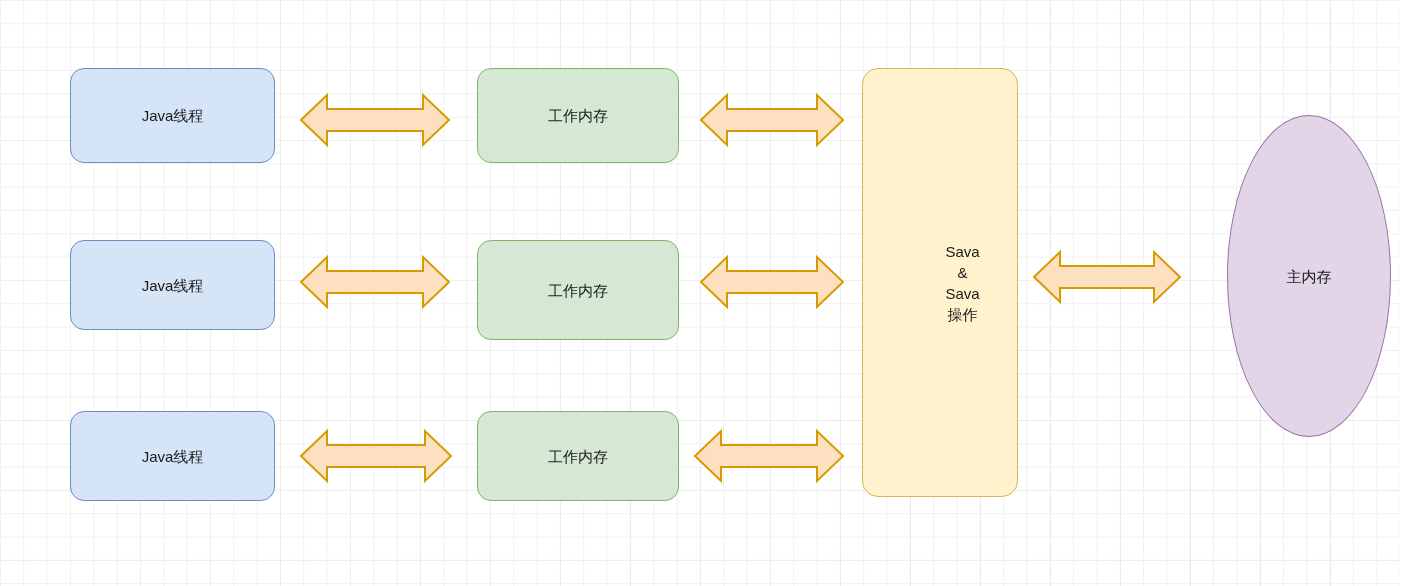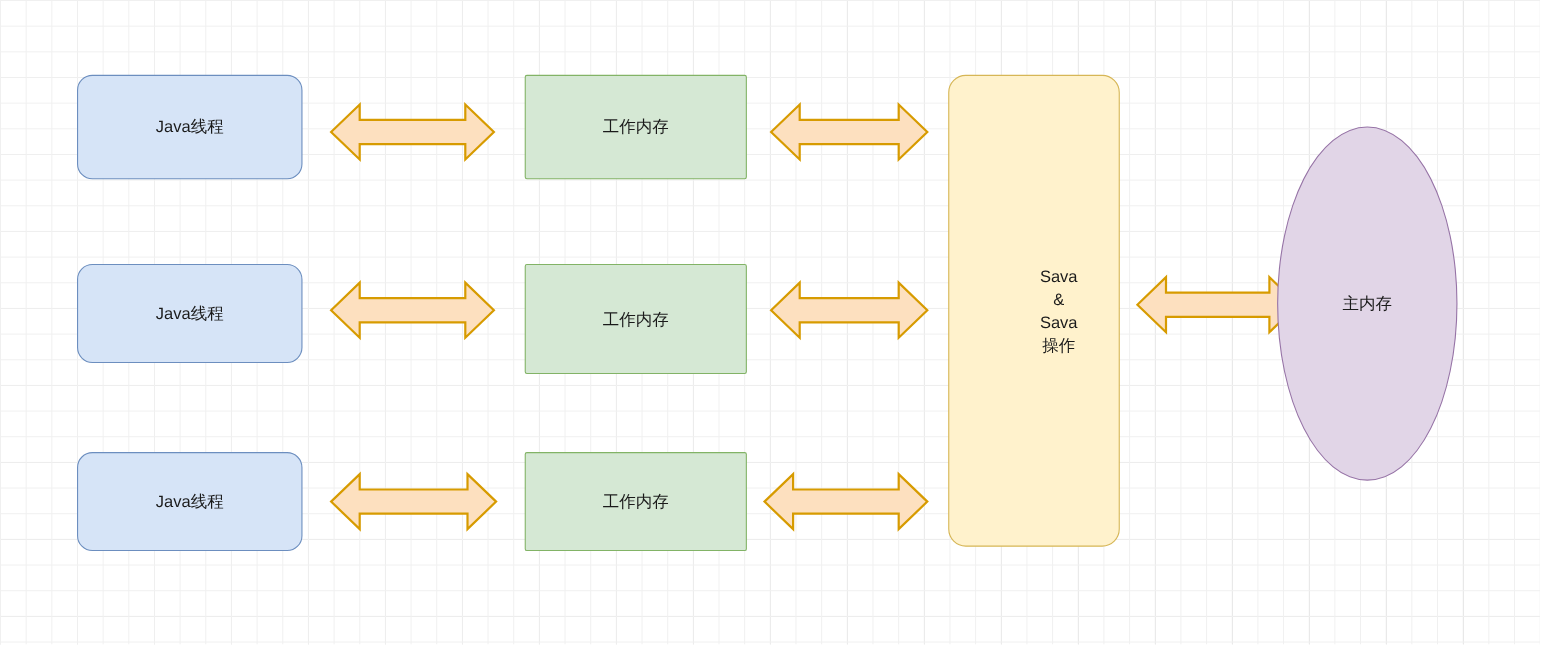--- a/index.html
+++ b/index.html
@@ -43,21 +43,21 @@
 
   .thread-box {
     background: #d6e4f7;
     border: 1.4px solid #6c8ebf;
     border-radius: 14px;
   }
 
   .memory-box {
     background: #d5e8d4;
     border: 1.4px solid #82b366;
-    border-radius: 2px;
+    border-radius: 14px;
   }
 
   .ops-box {
     background: #fff2cc;
     border: 1.4px solid #d6b656;
     border-radius: 16px;
   }
 
   .main-mem {
     background: #e1d5e7;
@@ -162,17 +162,17 @@
       <span>操作</span>
     </span>
   </div>
 
   <div class="arrow" style="left:1033px; top:249px; width:148px; height:56px;">
     <svg viewBox="0 0 148 56" preserveAspectRatio="none">
       <polygon class="shaft" points="1,28 27,3 27,17 121,17 121,3 147,28 121,53 121,39 27,39 27,53"></polygon>
     </svg>
   </div>
 
-  <div class="node main-mem" style="left:1161px; top:115px; width:164px; height:322px;text-align:center;">
+  <div class="node main-mem" style="left:1227px; top:115px; width:164px; height:322px;text-align:center;">
     <span>主内存</span>
   </div>
 
 </div>
 
 </body></html>

